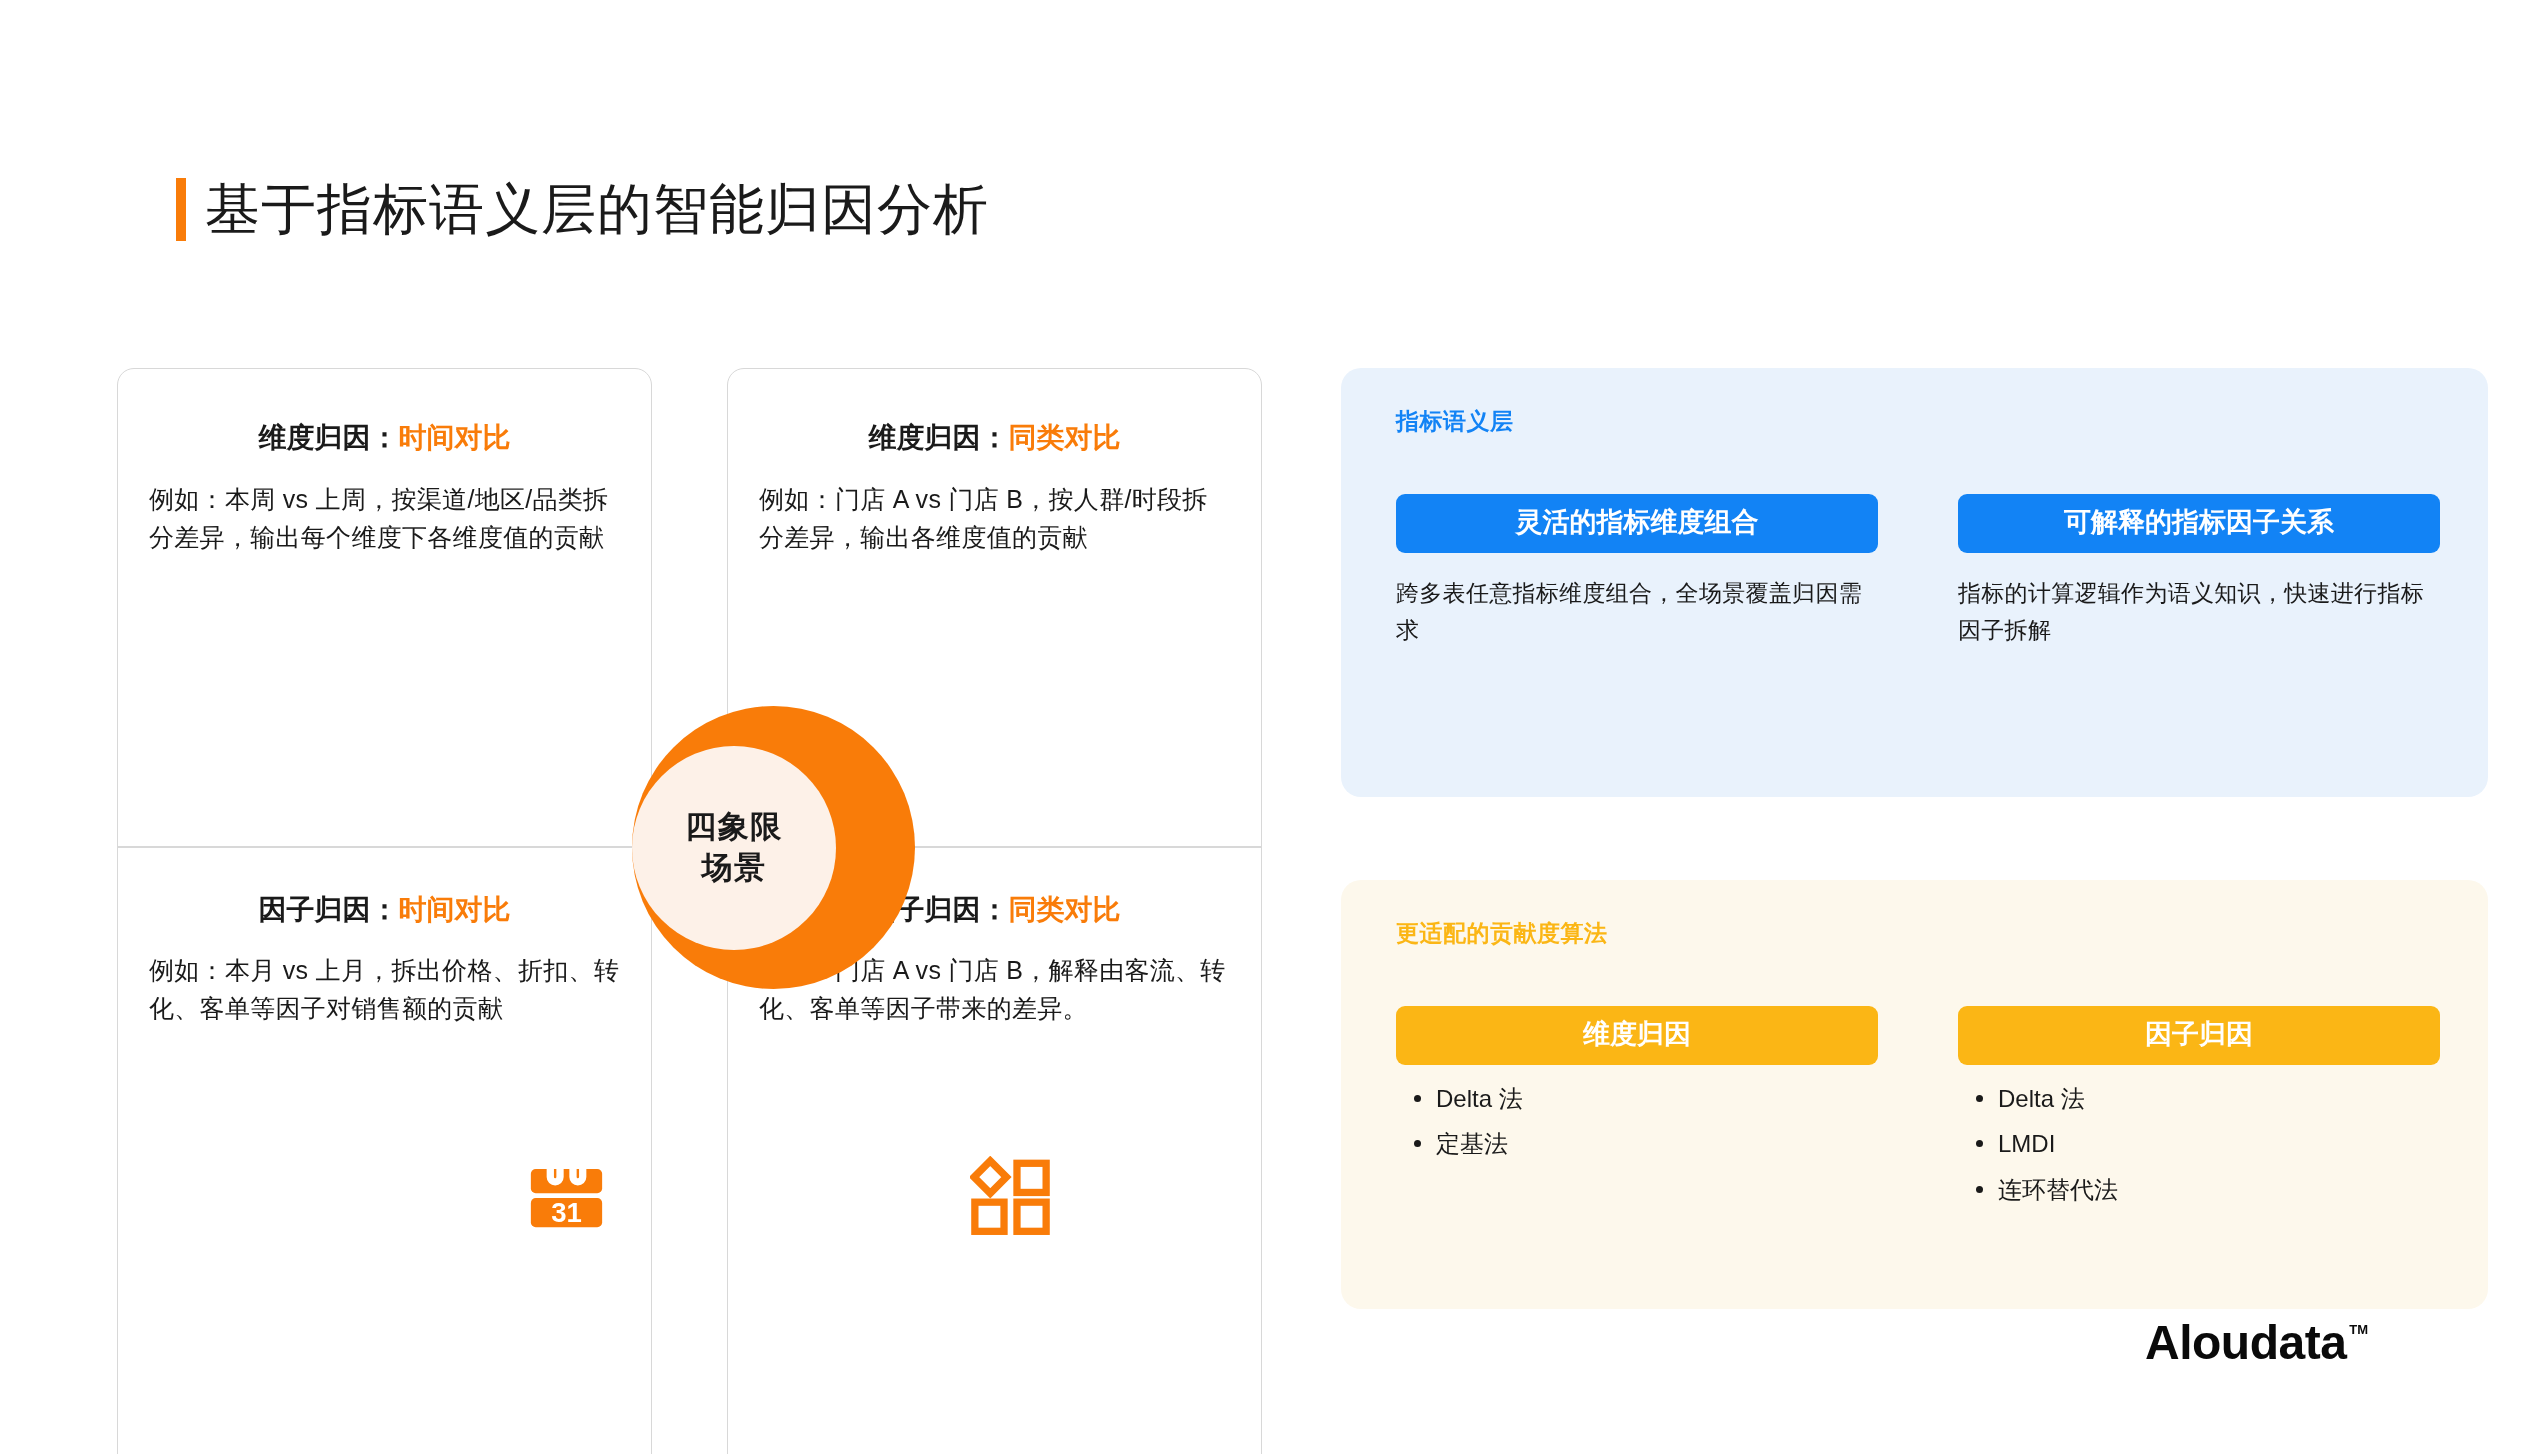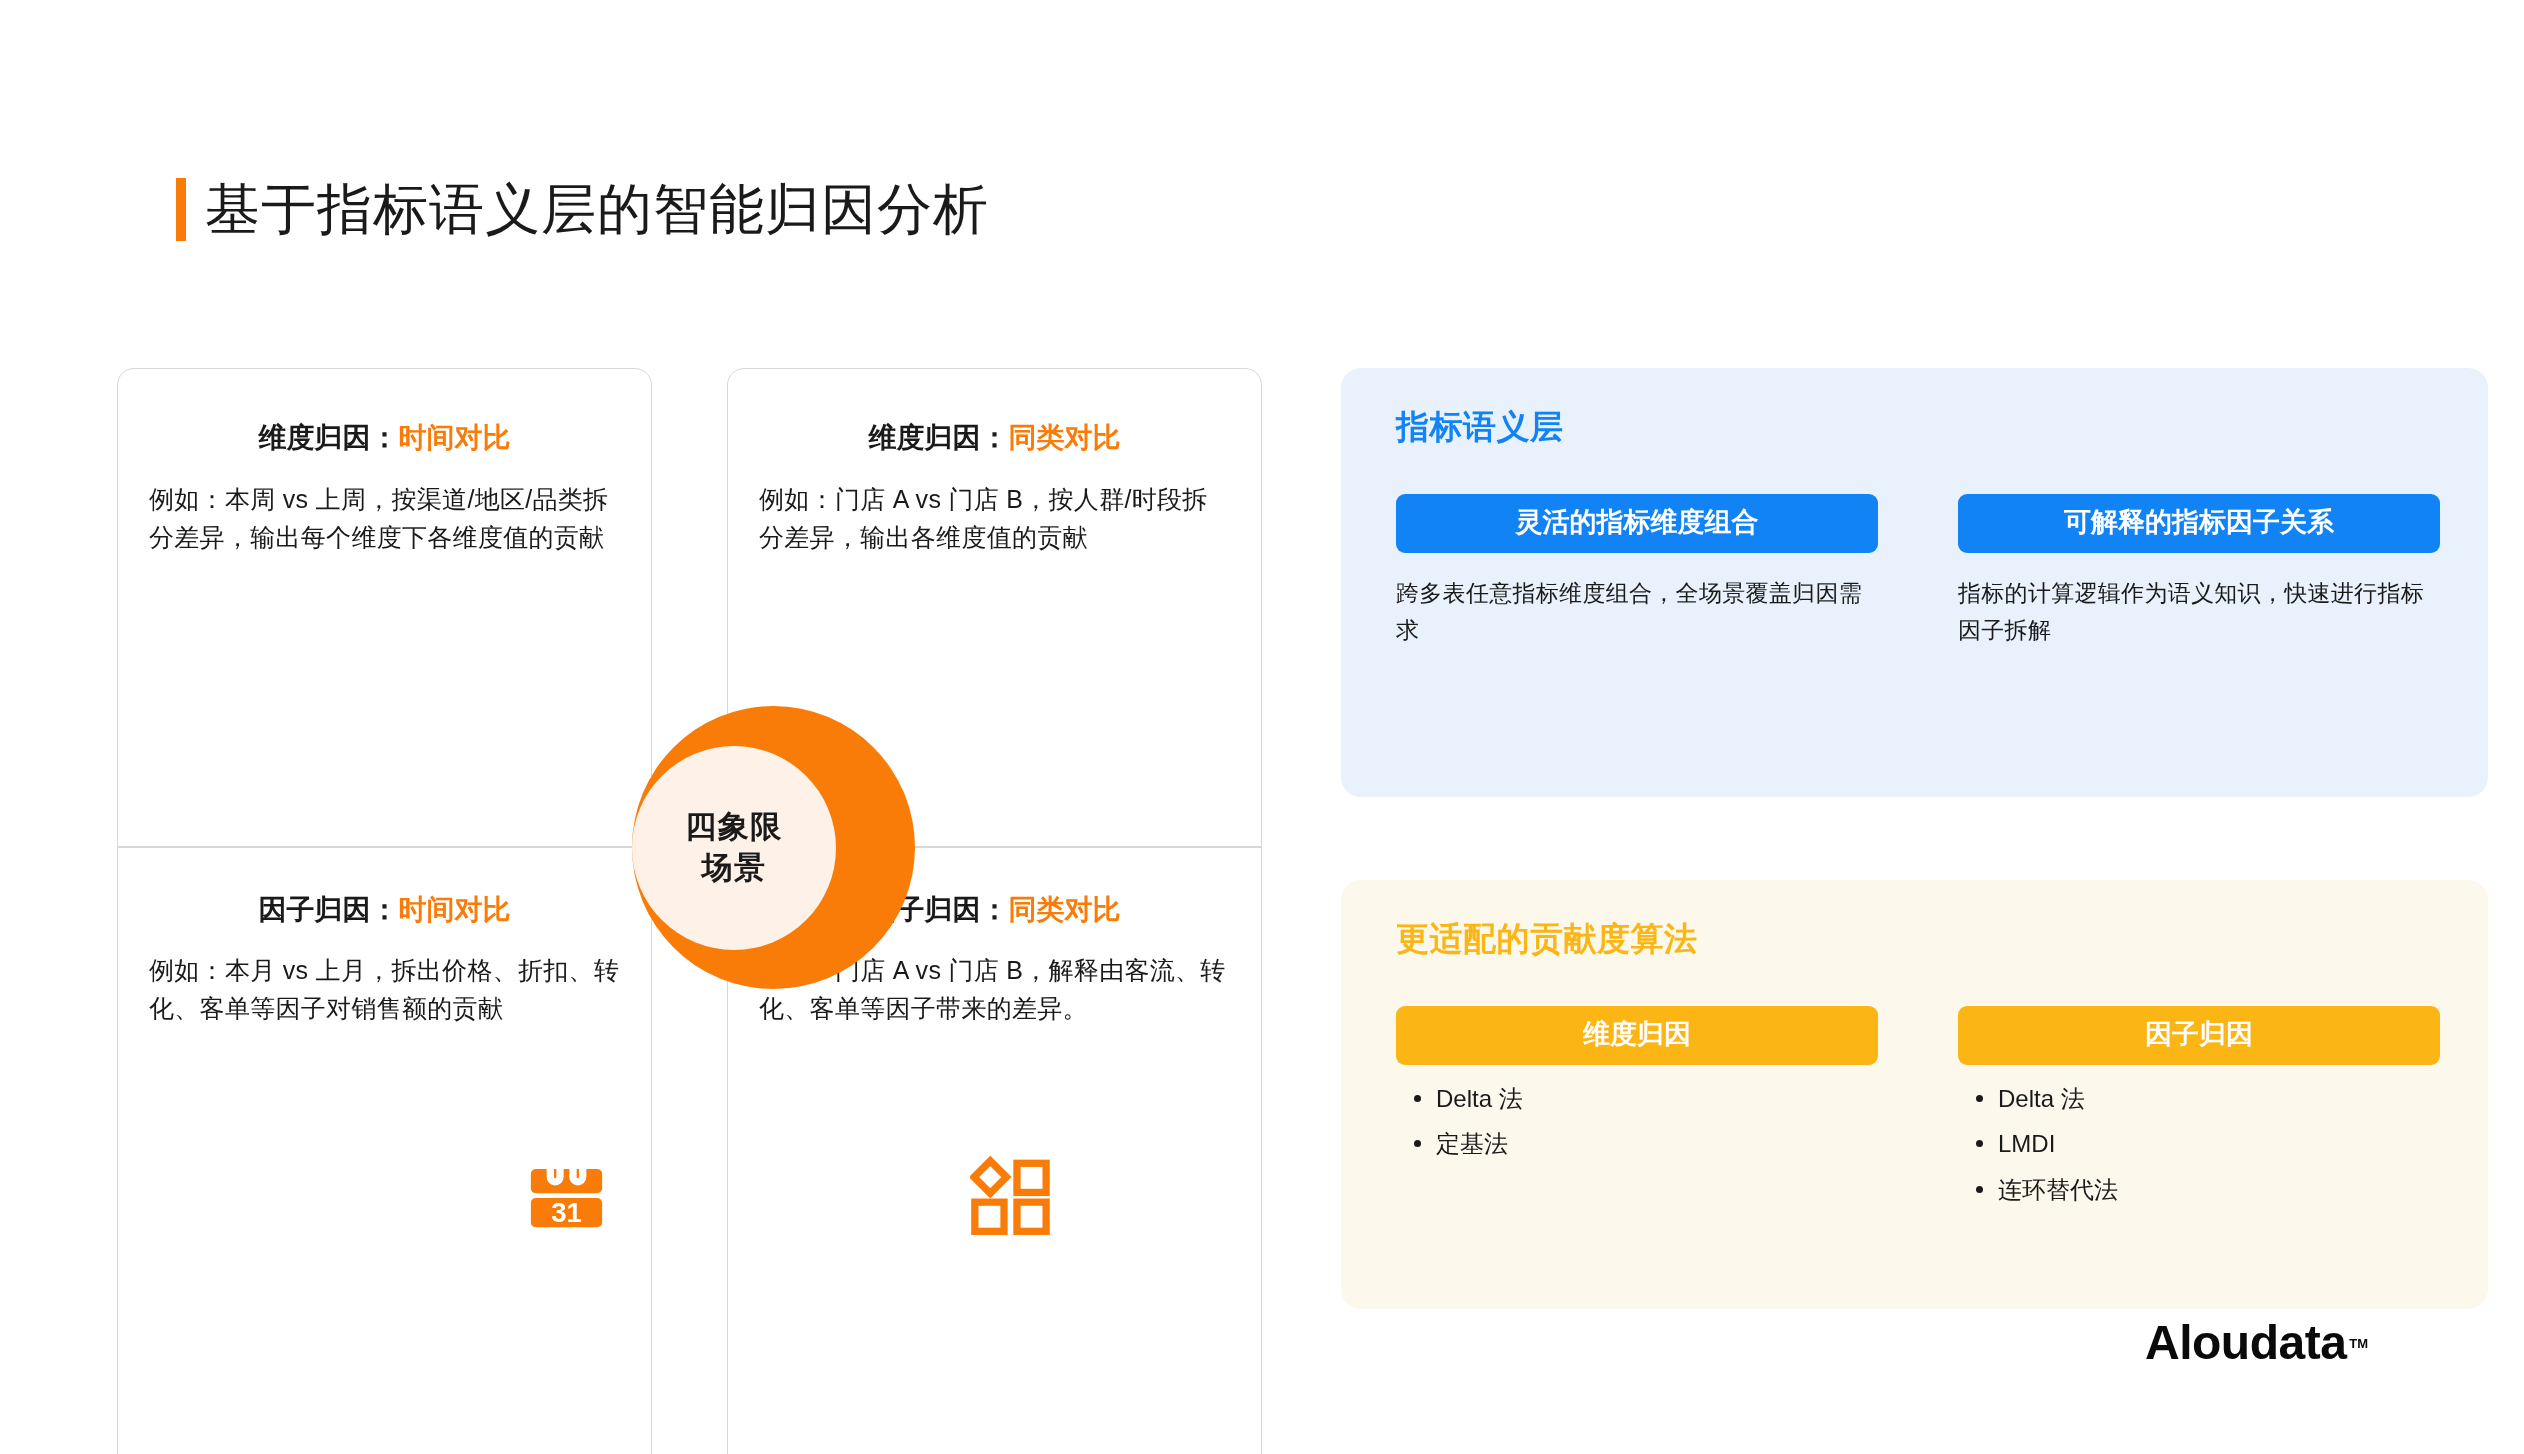--- a/index.html
+++ b/index.html
@@ -87,21 +87,21 @@
   
   .panel{
     position:absolute; left:1341px; width:1147px;
     border-radius:20px;
   }
   .panel.blue{ top:368px; height:429px; background:#E9F2FC; }
   .panel.cream{ top:880px; height:429px; background:#FDF8EC; }
 
   .panel-title{
     position:absolute; left:55px; top:42px;
-    font-size:33px; font-weight:700; line-height:1; letter-spacing:0.5px;
+    font-size:23px; font-weight:700; line-height:1; letter-spacing:0.5px;
   }
   .panel.blue .panel-title{ color:#1283F5; }
   .panel.cream .panel-title{ color:#FBB615; }
 
   .panel-cols{
     position:absolute; left:55px; right:48px; top:126px;
     display:flex; gap:80px;
   }
   .pcol{ flex:1 1 0; min-width:0; }
 
@@ -133,21 +133,21 @@
   .logo{
     position:absolute; left:2145px; top:1319px;
     display:flex; align-items:flex-start;
   }
   .logo-text{
     font-size:48px; font-weight:700; color:#0A0A0A;
     letter-spacing:-0.5px; line-height:1;
   }
   .logo-tm{
     font-size:13px; font-weight:700; color:#0A0A0A;
-    margin-left:3px; margin-top:18px; line-height:1;
+    margin-left:3px; margin-top:4px; line-height:1;
   }
 </style>
 </head>
 <body>
 
 <div class="title-wrap">
   <div class="title-bar"></div>
   <div class="title-text">基于指标语义层的智能归因分析</div>
 </div>
 

